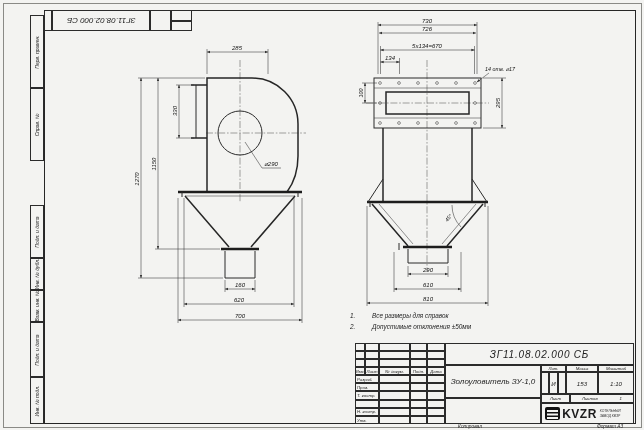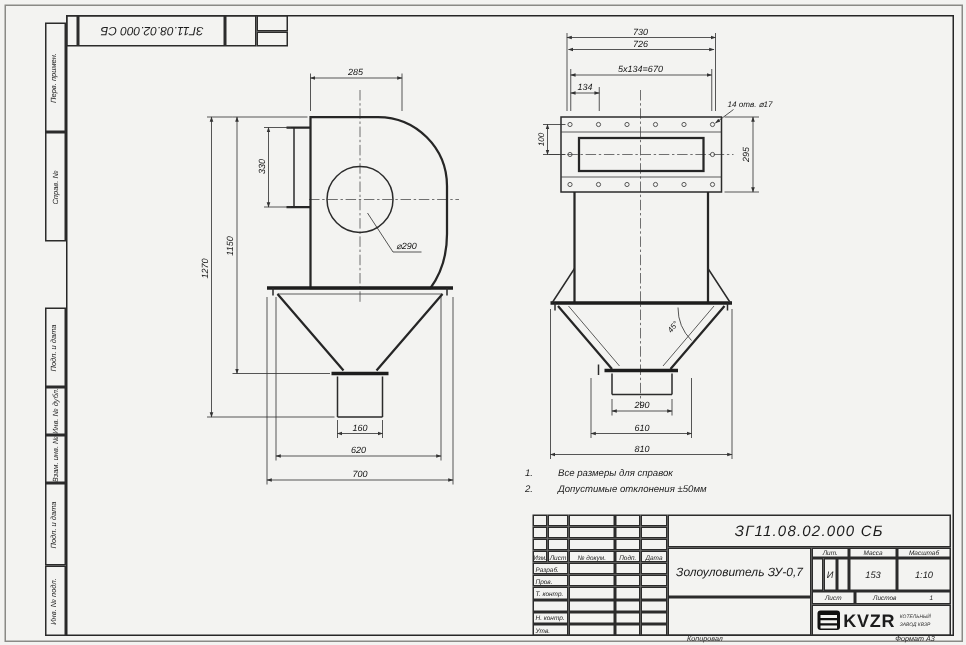--- a/index.html
+++ b/index.html
@@ -280,21 +280,21 @@
       </div>
     <div class="cell" style="left:379px;top:416px;width:31px;height:8px;"></div>
     <div class="cell" style="left:410px;top:416px;width:17px;height:8px;"></div>
     <div class="cell" style="left:427px;top:416px;width:18px;height:8px;"></div>
 
     <div class="cell it f10" style="left:445px;top:343px;width:189px;height:22px;">
       <span>ЗГ11.08.02.000 СБ</span>
     </div>
 
     <div class="cell it f8" style="left:445px;top:365px;width:96px;height:33px;">
-      <span>Золоуловитель ЗУ-0,7</span>
+      <span>Золоуловитель ЗУ-1,0</span>
     </div>
     <div class="cell" style="left:445px;top:398px;width:96px;height:26px;"></div>
 
     <div class="cell it f4" style="left:541px;top:365px;width:25px;height:7px;">
         <span>Лит.</span>
       </div>
     <div class="cell it f4" style="left:566px;top:365px;width:32px;height:7px;">
         <span>Масса</span>
       </div>
     <div class="cell it f4" style="left:598px;top:365px;width:36px;height:7px;">

